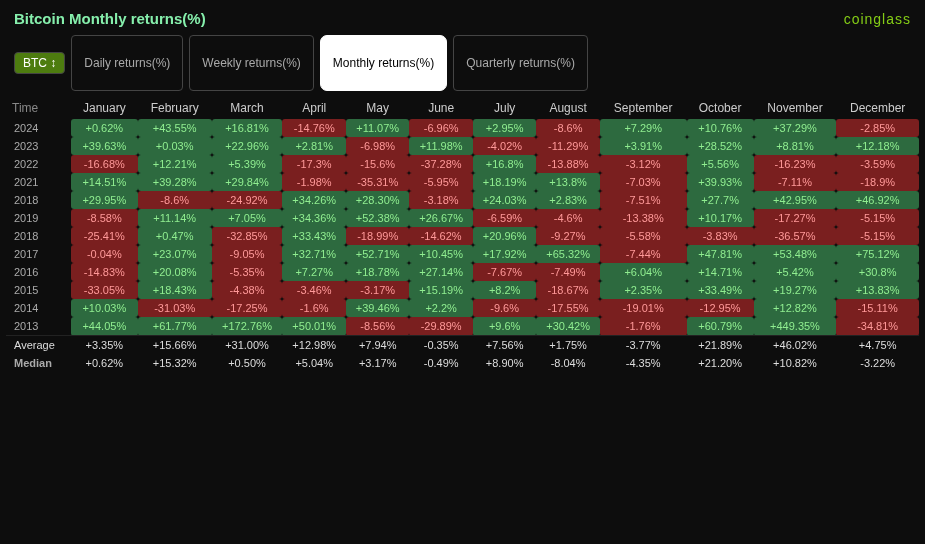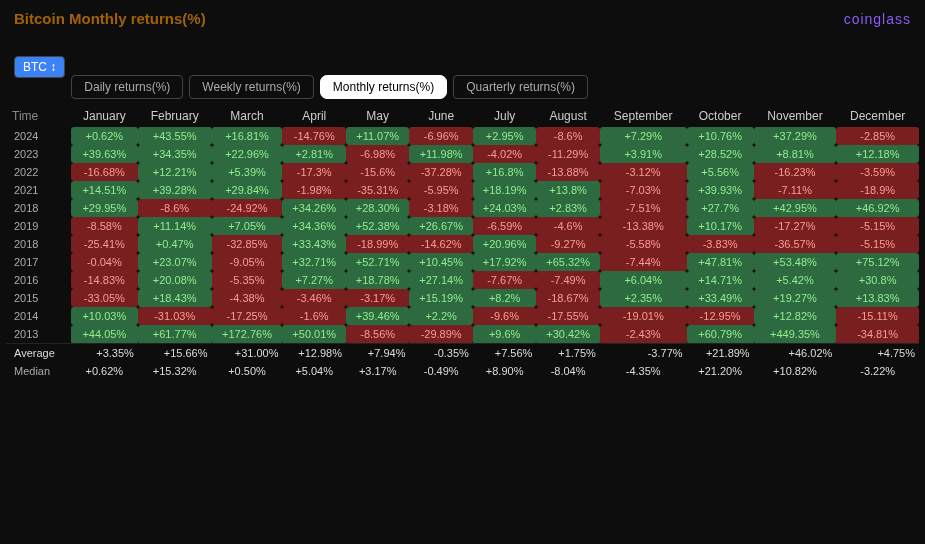--- a/index.html
+++ b/index.html
@@ -14,51 +14,50 @@
     }
     .header {
       display: flex;
       justify-content: space-between;
       align-items: center;
       padding: 10px 14px 4px 14px;
     }
     .title {
       font-size: 15px;
       font-weight: bold;
-      color: #a16207;
+      color: #86efac;
     }
     .brand {
-      color: #8b5cf6;
+      color: #84cc16;
       font-size: 14px;
       letter-spacing: 1px;
     }
     .toolbar {
       display: flex;
       align-items: center;
       gap: 6px;
       padding: 4px 14px 6px 14px;
     }
     .btc-badge {
-      background: #3b82f6;
+      background: #4d7c0f;
       border: 1px solid #444;
       color: #fff;
       padding: 3px 8px;
       border-radius: 4px;
       font-size: 12px;
       cursor: pointer;
     }
     .tab-btn {
       background: transparent;
       border: 1px solid #444;
       color: #aaa;
-      padding: 4px 12px;
+      padding: 20px 12px;
       border-radius: 4px;
       font-size: 12px;
       cursor: pointer;
-      margin-top: 40px;
     }
     .tab-btn.active {
       background: #fff;
       color: #000;
       border-color: #fff;
       border-radius: 7px;
     }
     .table-wrapper {
       padding: 0 6px;
       overflow-x: auto;
@@ -88,29 +87,29 @@
       white-space: nowrap;
       border-radius: 3px;
     }
     td:first-child {
       text-align: left;
       color: #aaa;
       font-size: 11px;
       padding-left: 8px;
       background: transparent !important;
     }
-    tr:last-child td:first-child { color: #aaa; }
+    tr:last-child td:first-child { color: #aaa; font-weight: bold; }
     .pos { background: #2d6a3f; color: #90ee90; }
     .neg { background: #7a1f1f; color: #ff9999; }
     .neutral { background: transparent; color: #ccc; }
     .avg-row td, .med-row td {
       color: #ddd;
       font-size: 11px;
     }
-    .avg-row td:not(:first-child) { background: transparent; text-align: right; }
+    .avg-row td:not(:first-child) { background: transparent; }
     .med-row td:not(:first-child) { background: transparent; }
     .section-divider { border-top: 1px solid #222; }
   </style>
 </head>
 <body>
 
 <div class="header">
   <span class="title">Bitcoin Monthly returns(%)</span>
   <span class="brand">coinglass</span>
 </div>
@@ -154,21 +153,21 @@
           <td class="pos">+2.95%</td>
           <td class="neg">-8.6%</td>
           <td class="pos">+7.29%</td>
           <td class="pos">+10.76%</td>
           <td class="pos">+37.29%</td>
           <td class="neg">-2.85%</td>
         </tr>
         <tr>
           <td>2023</td>
           <td class="pos">+39.63%</td>
-          <td class="pos">+34.35%</td>
+          <td class="pos">+0.03%</td>
           <td class="pos">+22.96%</td>
           <td class="pos">+2.81%</td>
           <td class="neg">-6.98%</td>
           <td class="pos">+11.98%</td>
           <td class="neg">-4.02%</td>
           <td class="neg">-11.29%</td>
           <td class="pos">+3.91%</td>
           <td class="pos">+28.52%</td>
           <td class="pos">+8.81%</td>
           <td class="pos">+12.18%</td>
@@ -311,21 +310,21 @@
         <tr>
           <td>2013</td>
           <td class="pos">+44.05%</td>
           <td class="pos">+61.77%</td>
           <td class="pos">+172.76%</td>
           <td class="pos">+50.01%</td>
           <td class="neg">-8.56%</td>
           <td class="neg">-29.89%</td>
           <td class="pos">+9.6%</td>
           <td class="pos">+30.42%</td>
-          <td class="neg">-2.43%</td>
+          <td class="neg">-1.76%</td>
           <td class="pos">+60.79%</td>
           <td class="pos">+449.35%</td>
           <td class="neg">-34.81%</td>
         </tr>
         <tr class="avg-row section-divider">
           <td>Average</td>
           <td>+3.35%</td>
           <td>+15.66%</td>
           <td>+31.00%</td>
           <td>+12.98%</td>

